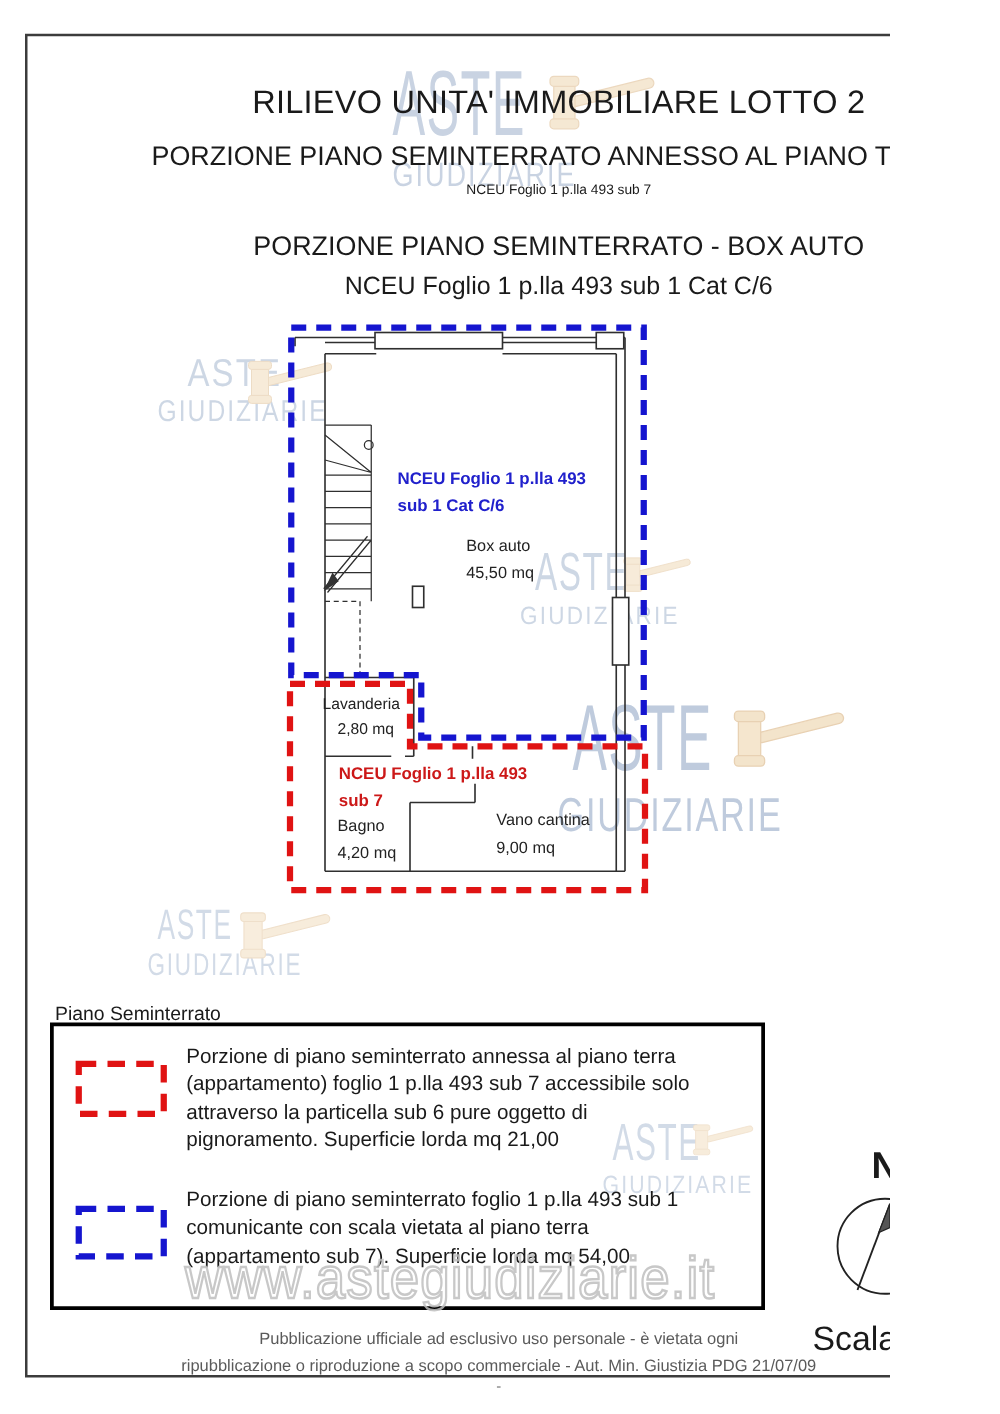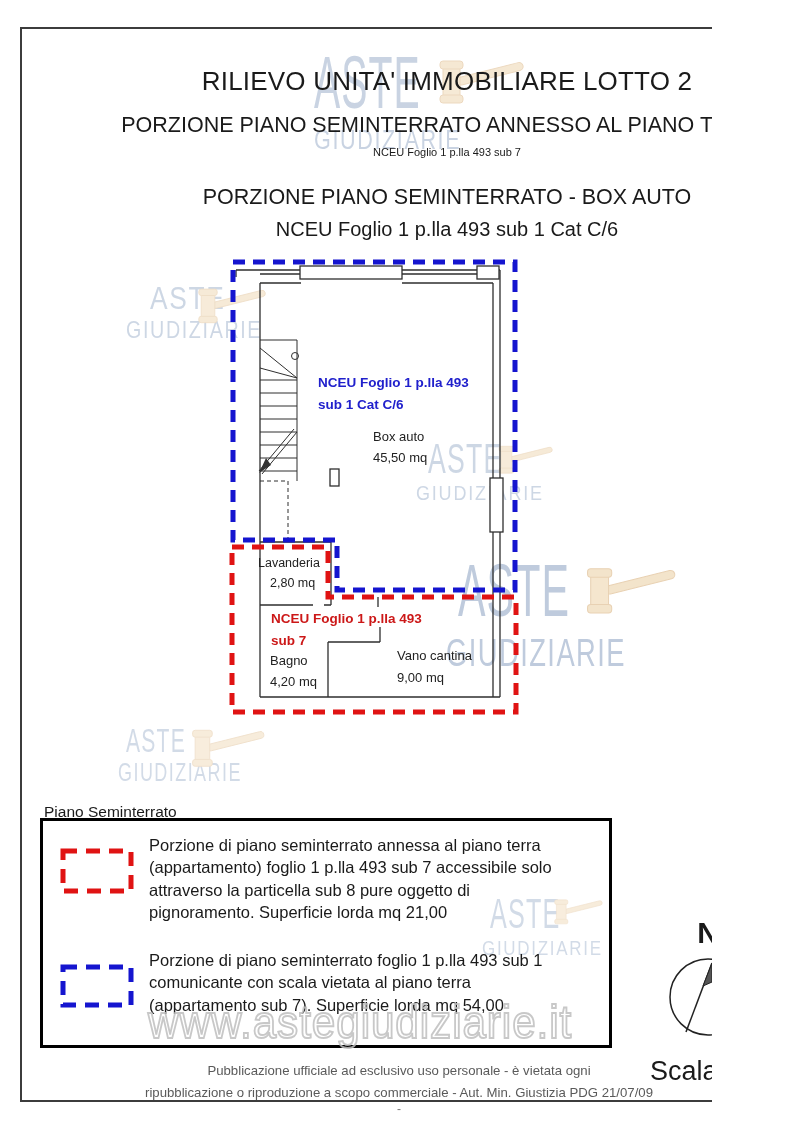--- a/index.html
+++ b/index.html
@@ -183,21 +183,21 @@
 
   <div class="floor-label">Piano Seminterrato</div>
 
   <div class="legend">
     <svg class="sym sym-red" width="76" height="48">
       <rect x="4" y="4" width="68" height="40" fill="none" stroke="#e01313" stroke-width="5" stroke-dasharray="14 9"></rect>
     </svg>
     <div class="leg-text leg-red">
       <div>Porzione di piano seminterrato annessa al piano terra</div>
       <div>(appartamento) foglio 1 p.lla 493 sub 7 accessibile solo</div>
-      <div>attraverso la particella sub 8 pure oggetto di</div>
+      <div>attraverso la particella sub 6 pure oggetto di</div>
       <div>pignoramento. Superficie lorda mq 21,00</div>
     </div>
     <svg class="sym sym-blue" width="76" height="46">
       <rect x="4" y="4" width="68" height="38" fill="none" stroke="#1515cf" stroke-width="5" stroke-dasharray="14 9"></rect>
     </svg>
     <div class="leg-text leg-blue">
       <div>Porzione di piano seminterrato foglio 1 p.lla 493 sub 1</div>
       <div>comunicante con scala vietata al piano terra</div>
       <div>(appartamento sub 7). Superficie lorda mq 54,00</div>
     </div>

